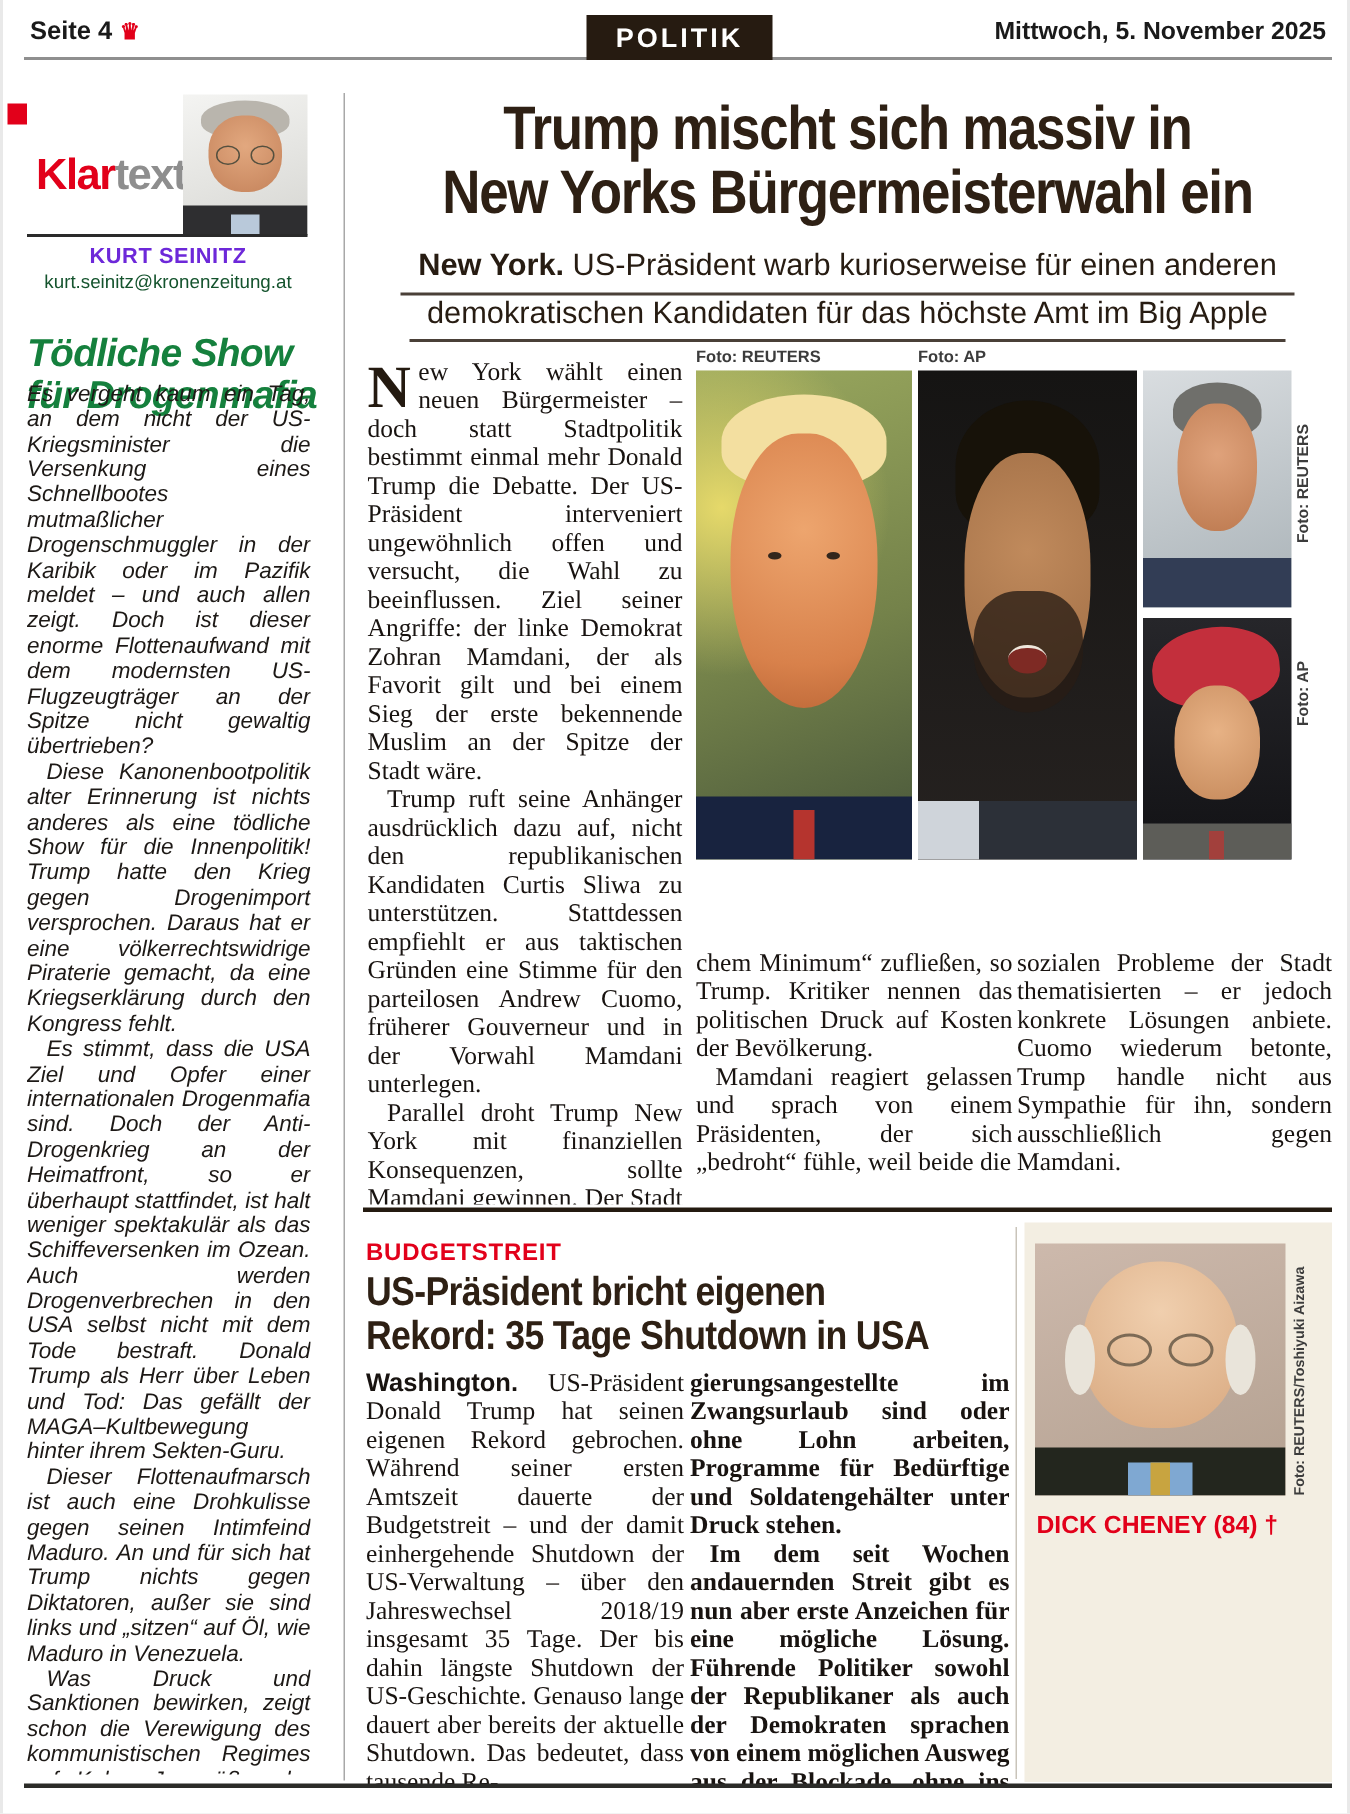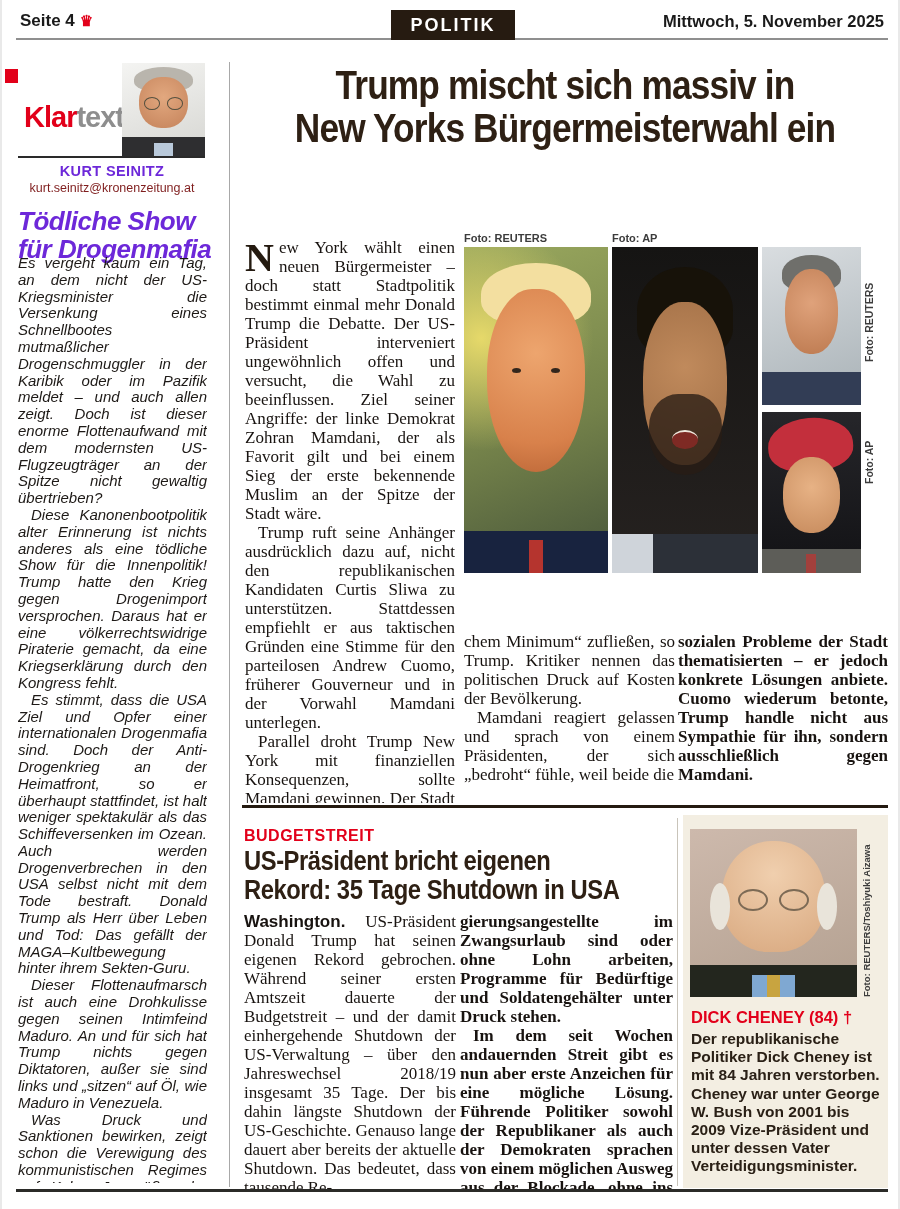--- a/index.html
+++ b/index.html
@@ -16,22 +16,22 @@
   .hdr-date { position:absolute; right:14px; top:12px; font:700 16.5px/1.2 "Liberation Sans",sans-serif; color:#1a1a1a; }
 
   
   .red-sq { position:absolute; left:3px; top:69px; width:13px; height:14px; background:#e2001a; }
   .klartext { position:absolute; left:22px; top:103px; font:800 29px/1 "Liberation Sans",sans-serif; letter-spacing:-1px; }
   .klartext .red { color:#e2001a; } .klartext .gray { color:#8e8e8e; }
   .kol-rule { position:absolute; left:16px; top:156px; width:187px; height:2px; background:#2a2a2a; }
   .kol-author { position:absolute; left:14px; top:163px; width:192px; text-align:center;
                 font:700 14.5px/1.2 "Liberation Sans",sans-serif; letter-spacing:.4px; color:#6d28d9; }
   .kol-email { position:absolute; left:14px; top:181px; width:192px; text-align:center;
-               font:400 12.5px/1.2 "Liberation Sans",sans-serif; color:#7f1d1d; }
-  .kol-title { position:absolute; left:16px; top:207px; font:italic 800 26px/1.08 "Liberation Sans",sans-serif; color:#6d28d9; letter-spacing:-0.5px; }
+               font:400 12.5px/1.2 "Liberation Sans",sans-serif; color:#14532d; }
+  .kol-title { position:absolute; left:16px; top:221px; font:italic 800 26px/1.08 "Liberation Sans",sans-serif; color:#15803d; letter-spacing:-0.5px; }
   .kol-body { position:absolute; left:16px; top:255px; width:189px; height:928px; overflow:hidden;
               font:italic 400 15px/16.8px "Liberation Sans",sans-serif; text-align:justify; color:#1d1916; }
   .kol-body p + p { text-indent:13px; }
 
   .vrule-main { position:absolute; left:227px; top:62px; width:1px; height:1125px; background:#a8a8a8; }
 
   
   .hl { position:absolute; left:240px; top:64px; width:646px; text-align:center; transform:scaleX(.86);
         font:800 41px/1.04 "Liberation Sans",sans-serif; letter-spacing:-1px; color:#2e2014; }
   .hl div { white-space:nowrap; }
@@ -39,21 +39,21 @@
   .sub-line { display:inline-block; border-bottom:2px solid #4a4038; padding:0 12px 5px;
               font:400 20.5px/1.2 "Liberation Sans",sans-serif; }
   .sub-line b { font-weight:800; }
 
   .serif { font-family:"Liberation Serif",serif; font-size:17px; line-height:19px; text-align:justify; color:#181310; }
   .serif p + p { text-indent:13px; }
   .art-col { position:absolute; overflow:hidden; }
   #c1 { left:243px; top:238px; width:210px; height:565px; }
   .dropcap { float:left; font:700 40px/33px "Liberation Serif",serif; padding:3px 5px 0 0; color:#241a10; }
   #c2 { left:462px; top:632px; width:211px; height:166px; }
-  #c3 { left:676px; top:632px; width:210px; height:166px;font-weight:bold; }
+  #c3 { left:676px; top:632px; width:210px; height:166px; }
 
   .plabel { position:absolute; font:700 11px/1 "Liberation Sans",sans-serif; color:#3c3c3c; }
   .vcredit { position:absolute; writing-mode:vertical-rl; transform:rotate(180deg);
              font:700 10.5px/12px "Liberation Sans",sans-serif; color:#3c3c3c; }
 
   .caption { position:absolute; left:462px; top:584px; width:426px;
              font:700 16.5px/20px "Liberation Sans",sans-serif; color:#2b2118; letter-spacing:-0.2px; }
 
   
   .photo { position:absolute; overflow:hidden; }
@@ -167,20 +167,24 @@
     <p>Dieser Flottenaufmarsch ist auch eine Drohkulisse gegen seinen Intimfeind Maduro. An und für sich hat Trump nichts gegen Diktatoren, außer sie sind links und „sitzen“ auf Öl, wie Maduro in Venezuela.</p>
     <p>Was Druck und Sanktionen bewirken, zeigt schon die Verewigung des kommunistischen Regimes auf Kuba. Je größer der Druck, desto größer der Widerstand in Lateinamerika gegen den „Yankee-Imperialismus“.</p>
   </div>
 
   <div class="vrule-main"></div>
 
   <div class="hl">
     <div>Trump mischt sich massiv in</div>
     <div>New Yorks Bürgermeisterwahl ein</div>
   </div>
+  <div class="sub">
+    <div class="sub-line"><b>New York.</b> <span>US-Präsident warb kurioserweise für einen anderen</span></div><br>
+    <div class="sub-line">demokratischen Kandidaten für das höchste Amt im Big Apple</div>
+  </div>
 
   <div class="art-col serif" id="c1">
     <p><span class="dropcap">N</span><span>ew York wählt einen neuen Bürgermeister – doch statt Stadtpolitik bestimmt einmal mehr Donald Trump die Debatte. Der US-Präsident interveniert ungewöhnlich offen und versucht, die Wahl zu beeinflussen. Ziel seiner Angriffe: der linke Demokrat Zohran Mamdani, der als Favorit gilt und bei einem Sieg der erste bekennende Muslim an der Spitze der Stadt wäre.</span></p>
     <p>Trump ruft seine Anhänger ausdrücklich dazu auf, nicht den republikanischen Kandidaten Curtis Sliwa zu unterstützen. Stattdessen empfiehlt er aus taktischen Gründen eine Stimme für den parteilosen Andrew Cuomo, früherer Gouverneur und in der Vorwahl Mamdani unterlegen.</p>
     <p>Parallel droht Trump New York mit finanziellen Konsequenzen, sollte Mamdani gewinnen. Der Stadt würden dann nur noch „Mittel auf gesetzli-</p>
   </div>
 
   <div class="plabel" style="left:462px; top:233px;">Foto: REUTERS</div>
   <div class="plabel" style="left:610px; top:233px;">Foto: AP</div>
   <div class="vcredit" style="left:861px; top:250px; height:112px;">Foto: REUTERS</div>
@@ -244,18 +248,17 @@
       <div class="hairL"></div>
       <div class="hairR"></div>
       <div class="glassL"></div>
       <div class="glassR"></div>
       <div class="coat"></div>
       <div class="shirt"></div>
       <div class="tie"></div>
     </div>
     <div class="cheney-vcredit">Foto: REUTERS/Toshiyuki Aizawa</div>
     <div class="cheney-title">DICK CHENEY (84) †</div>
-    <div class="cheney-text">Der republikanische Politiker Dick Cheney ist mit 84 Jahren verstorben. Cheney war unter George W. Bush von 2001 bis 2009 Vize-Präsident und unter dessen Vater Verteidigungsminister.</div>
   </div>
 
   <div class="bottom-rule"></div>
 
 </div>
 
 </body></html>

